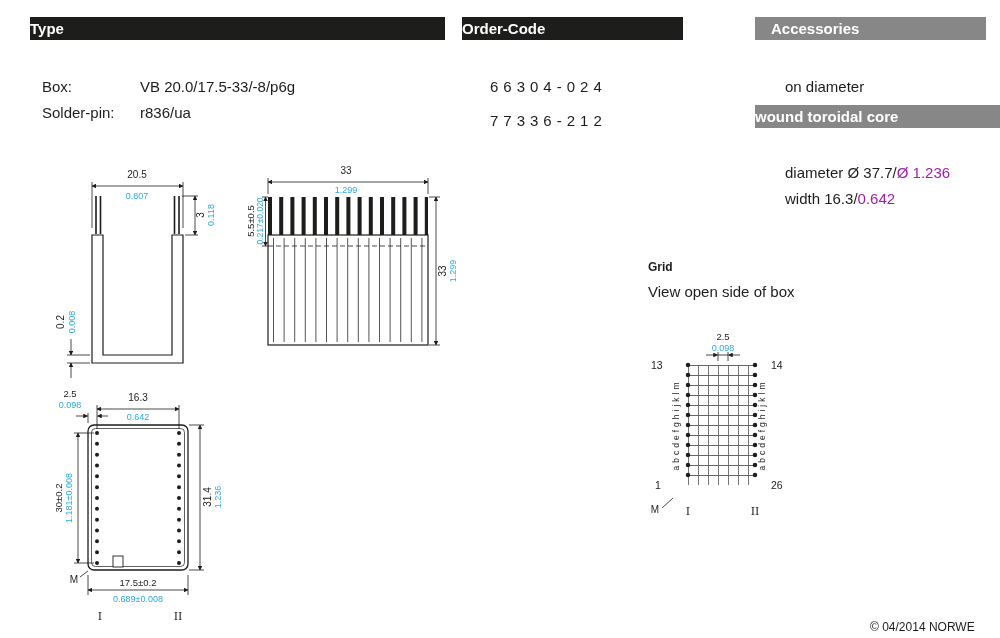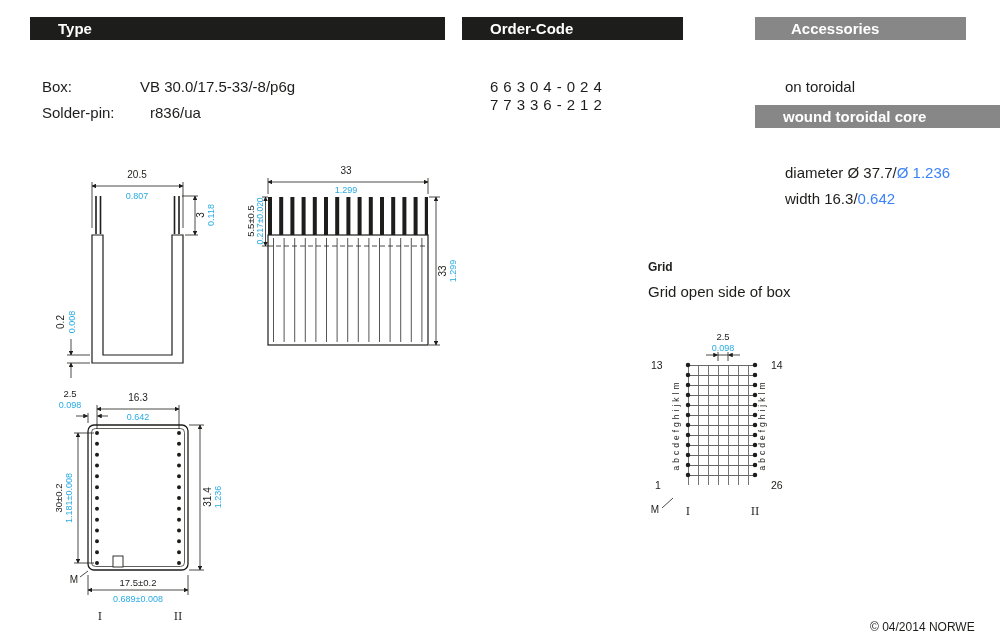--- a/index.html
+++ b/index.html
@@ -1,67 +1,67 @@
 <!DOCTYPE html>
 <html><head>
 <meta charset="utf-8">
 <style>
   html,body{margin:0;padding:0;}
   body{
     position:relative;width:1000px;height:638px;background:#ffffff;
     font-family:"Liberation Sans","DejaVu Sans",sans-serif;color:#1d1d1b;overflow:hidden;
   }
   .bar{position:absolute;height:23px;line-height:23px;color:#fff;font-weight:bold;
-       font-size:15px;padding-left:28px;box-sizing:border-box;}
+       font-size:15px;padding-left:0;box-sizing:border-box;}
   .bar-black{background:#1d1d1b;}
   .bar-gray{background:#878787;}
   .txt{position:absolute;font-size:15px;white-space:nowrap;margin-top:16px;}
   .bold{font-weight:bold;}
-  .blue{color:#3b82f6;}
+  .blue{color:#a21caf;}
   .code{letter-spacing:5px;font-size:15px;}
   .small{font-size:12px;}
   svg{position:absolute;overflow:visible;}
   svg text{font-family:"Liberation Sans","DejaVu Sans",sans-serif;fill:#1d1d1b;font-size:10px;}
   svg text.in{fill:#29abe2;font-size:9px;}
   svg text.lt{font-size:8.5px;letter-spacing:3px;}
   svg text.num{font-size:10.5px;}
   svg text.rom{font-family:"DejaVu Serif","Liberation Serif",serif;font-size:11px;}
   .dim{stroke:#1d1d1b;stroke-width:0.8;fill:none;}
   .part{stroke:#1d1d1b;fill:none;}
 </style>
 </head>
 <body>
 
 <div class="bar bar-black" style="left:30px;top:17px;width:415px">Type</div>
 
 <div class="bar bar-black" style="left:462px;top:17px;width:221px">Order-Code</div>
 
-<div class="bar bar-gray" style="left:755px;top:17px;width:211px;padding-left:36px">Accessories</div>
+<div class="bar bar-gray" style="left:755px;top:17px;width:231px;padding-left:16px">Accessories</div>
 
 <div class="txt" style="left:42px;top:62px">Box:</div>
-<div class="txt" style="left:140px;top:62px">VB 30.0/17.5-33/-8/p6g</div>
+<div class="txt" style="left:140px;top:62px">VB 20.0/17.5-33/-8/p6g</div>
 <div class="txt" style="left:42px;top:88px">Solder-pin:</div>
-<div class="txt" style="left:150px;top:88px">r836/ua</div>
+<div class="txt" style="left:140px;top:88px">r836/ua</div>
 
 <div class="txt code" style="left:490px;top:62px">66304-024</div>
-<div class="txt code" style="left:490px;top:80px">77336-212</div>
+<div class="txt code" style="left:490px;top:96px">77336-212</div>
 
-<div class="txt" style="left:785px;top:62px">on toroidal</div>
+<div class="txt" style="left:785px;top:62px">on diameter</div>
 
 <div class="bar bar-gray" style="left:755px;top:105px;width:265px">wound toroidal core</div>
 
 <div class="txt" style="left:785px;top:148px">
   <span>diameter Ø 37.7/</span><span class="blue">Ø 1.236</span>
 </div>
 <div class="txt" style="left:785px;top:174px">
   <span>width 16.3/</span><span class="blue">0.642</span>
 </div>
 
 <div class="txt bold" style="left:648px;top:244px;font-size:12px">Grid</div>
-<div class="txt" style="left:648px;top:267px">Grid open side of box</div>
+<div class="txt" style="left:648px;top:267px">View open side of box</div>
 
 <div class="txt small" style="left:870px;top:604px">© 04/2014 NORWE</div>
 
 <svg style="left:55px;top:158px" width="185" height="222" viewBox="0 0 185 222">
   <defs>
     <pattern id="hatchA" width="5" height="5" patternUnits="userSpaceOnUse" patternTransform="rotate(45)">
       <line x1="0" y1="0" x2="0" y2="5" stroke="#9a9a9a" stroke-width="1.2"></line>
     </pattern>
     <marker id="arr" viewBox="0 0 10 10" refX="9" refY="5" markerWidth="6" markerHeight="6" orient="auto-start-reverse">
       <path d="M0 0 L10 5 L0 10 z" fill="#1d1d1b"></path>

